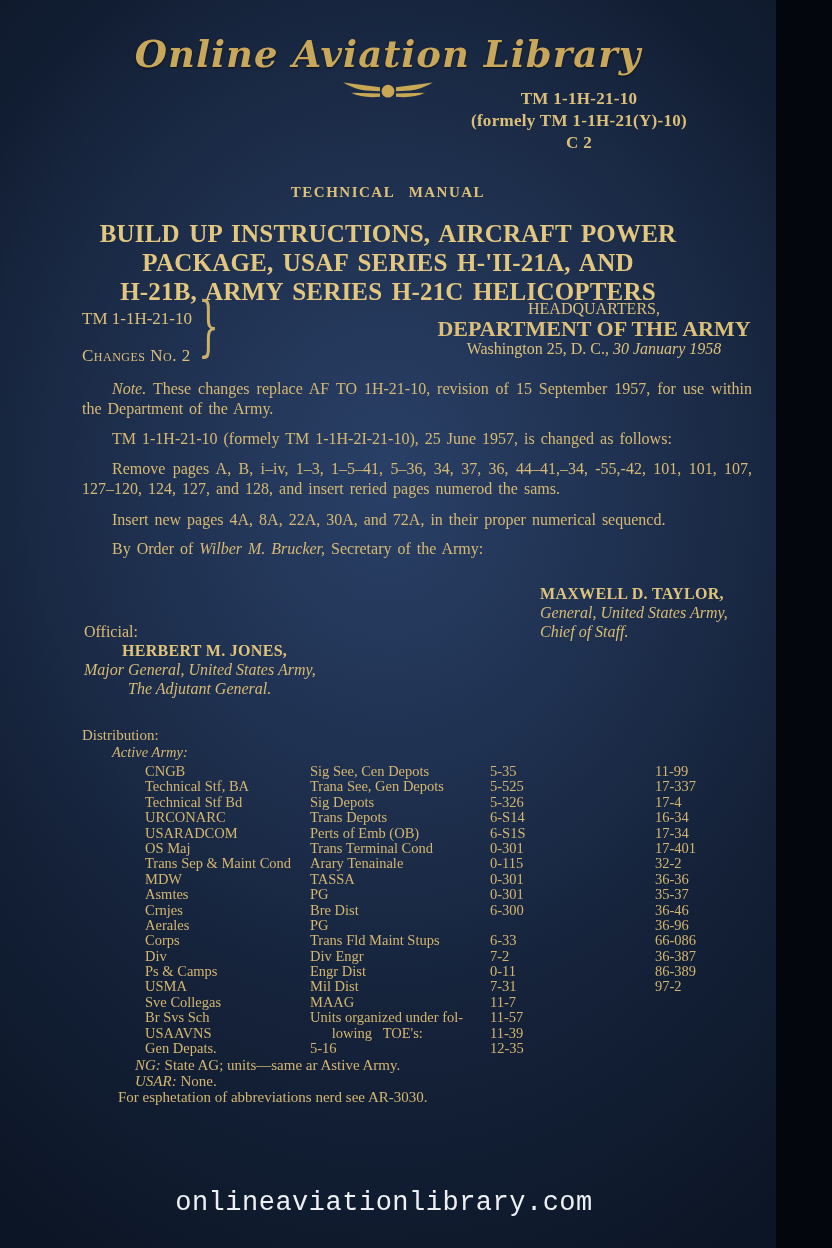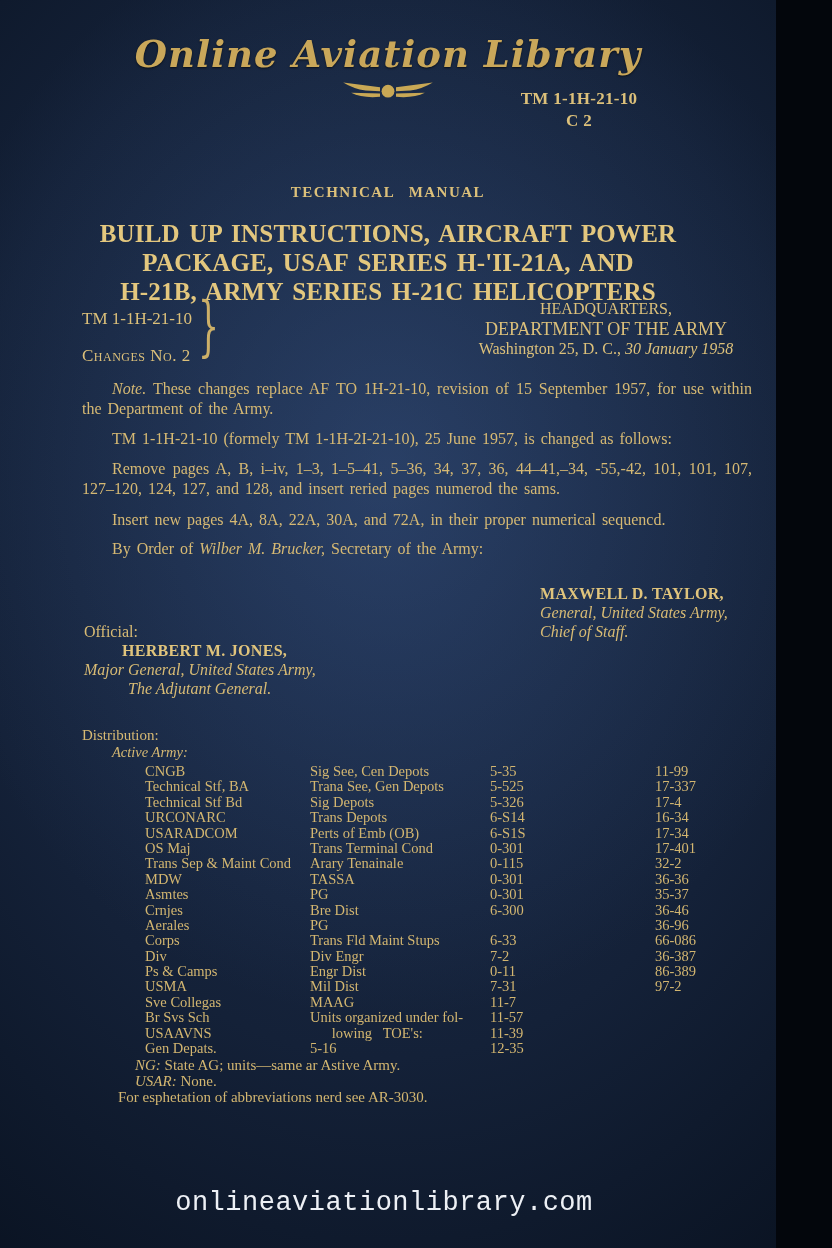--- a/index.html
+++ b/index.html
@@ -22,22 +22,22 @@
   .emblem{left:0;right:0;top:79px;text-align:center;}
   
   .tm-block{right:42px;top:88px;width:310px;text-align:center;font-size:17px;font-weight:700;letter-spacing:.3px;line-height:22px;color:#dcc07a;}
   
   .doc-type{left:0;right:0;top:184px;text-align:center;font-size:15px;font-weight:700;letter-spacing:1.5px;word-spacing:9px;color:#dcc07a;}
   .doc-title{left:40px;right:40px;top:219px;text-align:center;font-size:25px;font-weight:700;line-height:29px;letter-spacing:.2px;word-spacing:3px;color:#e3c77e;}
   
   .issue-left{left:82px;top:300px;font-size:17px;line-height:37px;color:#dcc07a;}
   .smallcaps{font-variant:small-caps;letter-spacing:.5px;}
   .brace{left:198px;top:291px;font-size:66px;line-height:70px;transform:scaleX(.5);transform-origin:left center;color:#cdb068;font-family:"DejaVu Serif",serif;font-weight:400;}
-  .hq-block{left:416px;top:299px;width:380px;text-align:center;font-size:16px;line-height:20px;color:#dcc07a;}
-  .hq-l2{font-weight:400;font-size:18px;}
+  .hq-block{left:404px;top:299px;width:380px;text-align:center;font-size:16px;line-height:20px;color:#dcc07a;}
+  .hq-l2{font-weight:700;font-size:22px;}
   
   .para{left:82px;width:670px;font-size:16px;line-height:19.5px;word-spacing:2px;color:#d6b973;}
   .indent{text-indent:30px;}
   .just{text-align:justify;}
   .ital{font-style:italic;}
   
   .sig-right{left:540px;top:584px;width:272px;text-align:left;font-size:16px;line-height:19px;}
   .sig-name{font-weight:700;letter-spacing:.3px;color:#e0c47c;}
   .sig-left{left:84px;top:622px;width:300px;font-size:16px;line-height:19px;}
   .pl38{padding-left:38px;}
@@ -66,20 +66,21 @@
         <path d="M70 9 L116 3 Q103 11 88 13 L70 14 Z"></path>
         <path d="M70 17 L106 16 Q92 23 70 21 Z"></path>
         <path d="M50 9 L4 3 Q17 11 32 13 L50 14 Z"></path>
         <path d="M50 17 L14 16 Q28 23 50 21 Z"></path>
       </g>
     </svg>
   </div>
 
   <div class="abs tm-block">
     <div>TM 1-1H-21-10</div>
+    <div>(formely  TM  1-1H-21(Y)-10)</div>
     <div>C 2</div>
   </div>
 
   <div class="abs doc-type">TECHNICAL MANUAL</div>
   <div class="abs doc-title">
     <div>BUILD UP INSTRUCTIONS, AIRCRAFT POWER PACKAGE, USAF SERIES H-'II-21A, AND</div>
     <div>H-21B, ARMY SERIES H-21C HELICOPTERS</div>
   </div>
 
   <div class="abs issue-left">

